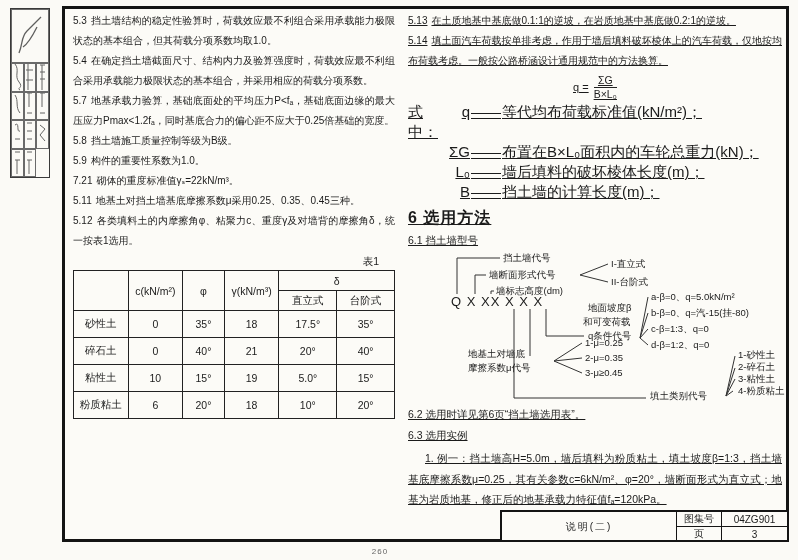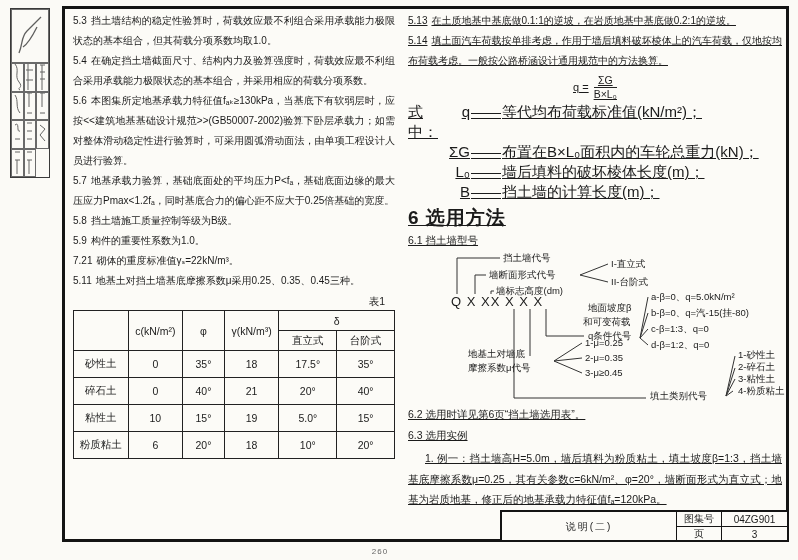--- a/index.html
+++ b/index.html
@@ -16,36 +16,36 @@
   .sig .wide{grid-column:1/4;}
   .scrib{opacity:.75}
 
   
   .col-left{position:absolute;left:73px;top:11px;width:322px;}
   .col-right{position:absolute;left:408px;top:11px;width:374px;text-decoration:underline;}
   p.clause{margin:0;font-size:10px;line-height:20px;text-align:justify;}
   .cnum{padding-right:4px;}
 
   
-  .tcap{font-size:10.5px;text-align:right;margin:4px 10px 1px 0;}
+  .tcap{font-size:10.5px;text-align:right;margin:4px 16px 1px 0;}
   table.tbl{border-collapse:collapse;width:100%;table-layout:fixed;}
   .tbl th,.tbl td{border:1.3px solid #222;font-size:10.5px;font-weight:normal;
                   text-align:center;padding:0;height:26px;}
   .tbl thead th{height:19px;}
 
   
   .formula{display:flex;justify-content:center;align-items:center;gap:5px;font-size:11px;margin:3px 0 2px;}
   .frac{display:inline-flex;flex-direction:column;align-items:center;line-height:1.2;font-size:10.5px;}
   .frac .num{border-bottom:1.2px solid #222;padding:0 4px;}
 
   .where-row{display:grid;grid-template-columns:32px 30px 32px 1fr;font-size:15px;line-height:20px;}
   .where-row .sym{text-align:right;}
   .where-row .dash{text-align:center;}
 
-  .h6{font-size:19px;line-height:24px;margin:4px 0 0;font-weight:bold;letter-spacing:1px;}
+  .h6{font-size:16px;line-height:24px;margin:4px 0 0;font-weight:bold;letter-spacing:1px;}
   .sub{font-size:10.5px;line-height:21px;margin:0;}
 
   
   .diagram{position:relative;height:152px;margin-top:1px;font-size:9.5px;}
   .diagram svg{position:absolute;left:0;top:0;}
   .diagram span{position:absolute;white-space:nowrap;line-height:12px;}
   .code{font-size:13px;letter-spacing:1px;}
 
   .example{margin:2px 0 0;font-size:10.5px;line-height:20.5px;text-align:justify;text-indent:17px;}
 
@@ -128,26 +128,26 @@
           <path d="M2 4 H7 M2 12 H7 M4 12 V26" fill="none" stroke="#333" stroke-width="1"></path>
         </svg>
     </div>
   </div>
 
   <div class="frame"></div>
 
   <div class="col-left">
     <p class="clause"><span class="cnum">5.3</span><span>挡土墙结构的稳定性验算时，荷载效应最不利组合采用承载能力极限状态的基本组合，但其荷载分项系数均取1.0。</span></p>
     <p class="clause"><span class="cnum">5.4</span><span>在确定挡土墙截面尺寸、结构内力及验算强度时，荷载效应最不利组合采用承载能力极限状态的基本组合，并采用相应的荷载分项系数。</span></p>
-    <p class="clause"><span class="cnum">5.6</span><span>本图集所定地基承载力特征值fₐₖ≥130kPa，当基底下有软弱层时，应按&lt;&lt;建筑地基基础设计规范&gt;&gt;(GB50007-2002)验算下卧层承载力；如需对整体滑动稳定性进行验算时，可采用圆弧滑动面法，由单项工程设计人员进行验算。</span></p>
     <p class="clause"><span class="cnum">5.7</span><span>地基承载力验算，基础底面处的平均压力P&lt;fₐ，基础底面边缘的最大压应力Pmax&lt;1.2fₐ，同时基底合力的偏心距不应大于0.25倍基础的宽度。</span></p>
     <p class="clause"><span class="cnum">5.8</span><span>挡土墙施工质量控制等级为B级。</span></p>
     <p class="clause"><span class="cnum">5.9</span><span>构件的重要性系数为1.0。</span></p>
     <p class="clause"><span class="cnum">7.21</span><span>砌体的重度标准值γₛ=22kN/m³。</span></p>
     <p class="clause"><span class="cnum">5.11</span><span>地基土对挡土墙基底摩擦系数μ采用0.25、0.35、0.45三种。</span></p>
+    <p class="clause"><span class="cnum">5.12</span><span>各类填料土的内摩擦角φ、粘聚力c、重度γ及对墙背的摩擦角δ，统一按表1选用。</span></p>
 
     <div class="tcap">表1</div>
     <table class="tbl">
       <colgroup>
           <col style="width:17%">
           <col style="width:17%">
           <col style="width:13%">
           <col style="width:17%">
           <col style="width:18%">
           <col style="width:18%">

